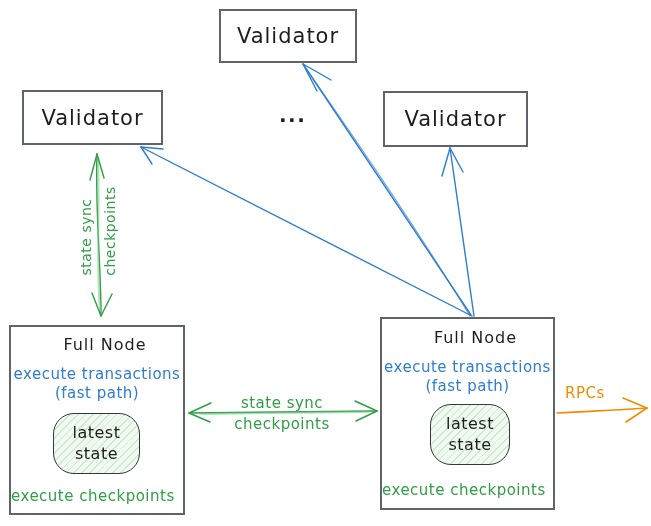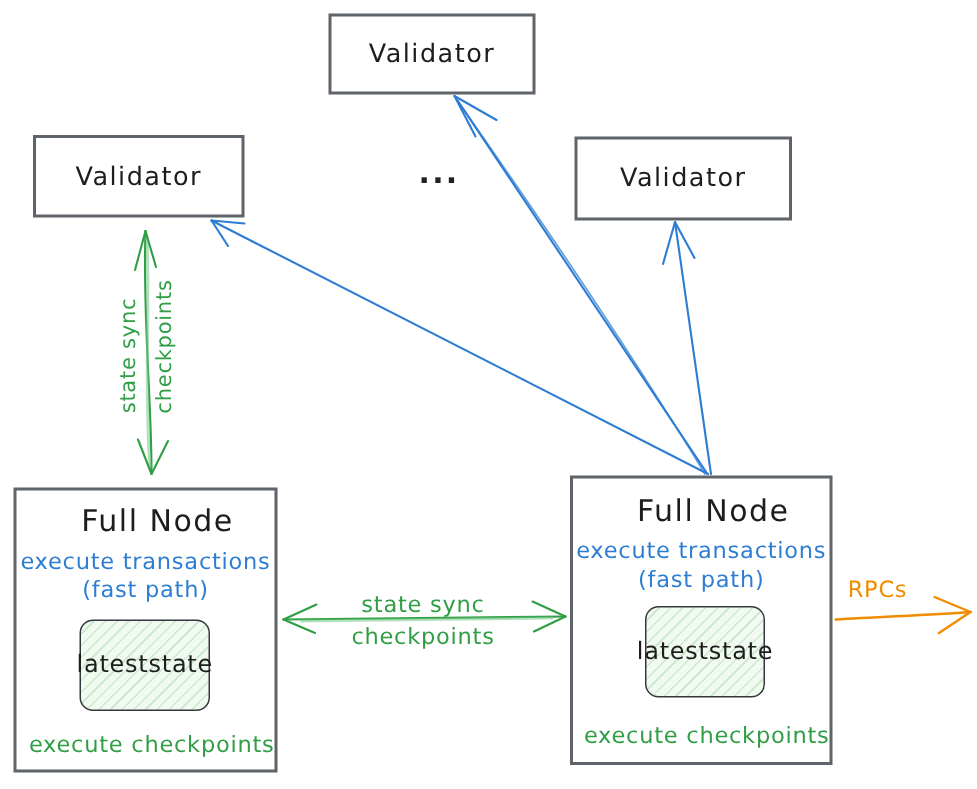--- a/index.html
+++ b/index.html
@@ -16,42 +16,42 @@
   .green-line{stroke:var(--green);stroke-width:1.4;}
   .green-line.soft{stroke:var(--green_light);stroke-width:2;opacity:.55;}
   .orange-line{stroke:var(--orange);stroke-width:1.6;}
 
   .box{
     position:absolute;z-index:2;background:#ffffff;
     border:2px solid var(--box_border);box-sizing:border-box;
   }
   .validator-box{display:flex;align-items:center;justify-content:center;}
   .validator-label{
-    font-size:17px;letter-spacing:1px;color:var(--ink);white-space:nowrap;
+    font-size:21px;letter-spacing:1px;color:var(--ink);white-space:nowrap;
   }
   .fullnode-box{z-index:2;}
   .fn-title{
     position:absolute;left:16px;right:0;text-align:center;
-    font-size:20px;letter-spacing:1px;color:var(--ink);white-space:nowrap;
+    font-size:16px;letter-spacing:1px;color:var(--ink);white-space:nowrap;
   }
   .fn-blue{
     position:absolute;left:0;right:0;text-align:center;
     font-size:15px;letter-spacing:.5px;color:var(--blue);white-space:nowrap;
   }
   .fn-green{
-    position:absolute;left:0;right:0;text-align:right;
+    position:absolute;left:0;right:0;text-align:left;
     font-size:15px;letter-spacing:.5px;color:var(--green);white-space:nowrap;
   }
   .state-box{
     position:absolute;box-sizing:border-box;
-    border:1.6px solid var(--state_border);border-radius:9px;
+    border:1.6px solid var(--state_border);border-radius:21px;
     background:repeating-linear-gradient(135deg,
       var(--state_hatch) 0px, var(--state_hatch) 1.2px,
       var(--state_fill) 1.2px, var(--state_fill) 5.5px);
-    display:flex;flex-direction:row;align-items:center;justify-content:center;
+    display:flex;flex-direction:column;align-items:center;justify-content:center;
   }
   .state-line{font-size:16px;letter-spacing:.5px;color:var(--ink);line-height:1.3;white-space:nowrap;}
 
   .ellipsis{
     position:absolute;z-index:2;font-size:20px;font-weight:700;
     letter-spacing:1.5px;color:#202020;white-space:nowrap;
   }
   .edge-label{position:absolute;z-index:3;white-space:nowrap;}
   .edge-label.green{color:var(--green);font-size:15px;letter-spacing:.5px;text-align:center;}
   .edge-label.blue{color:var(--blue);font-size:15px;letter-spacing:.5px;}

